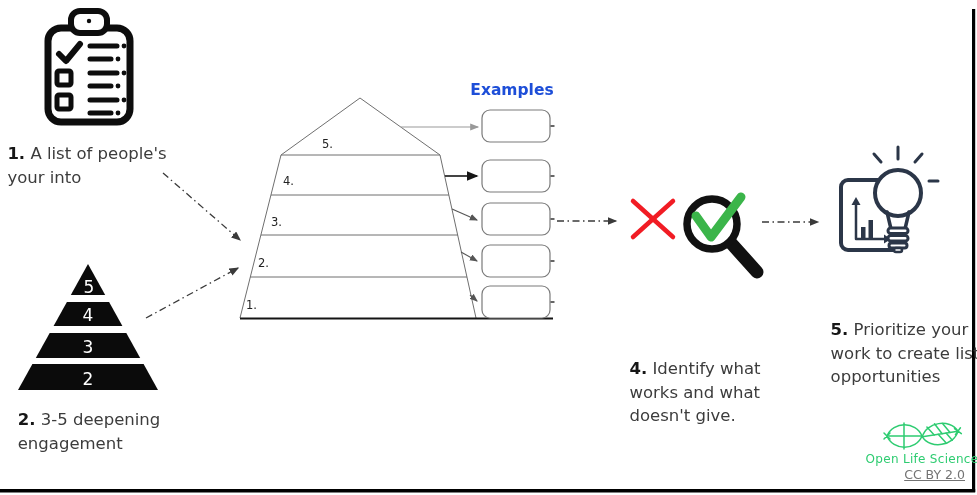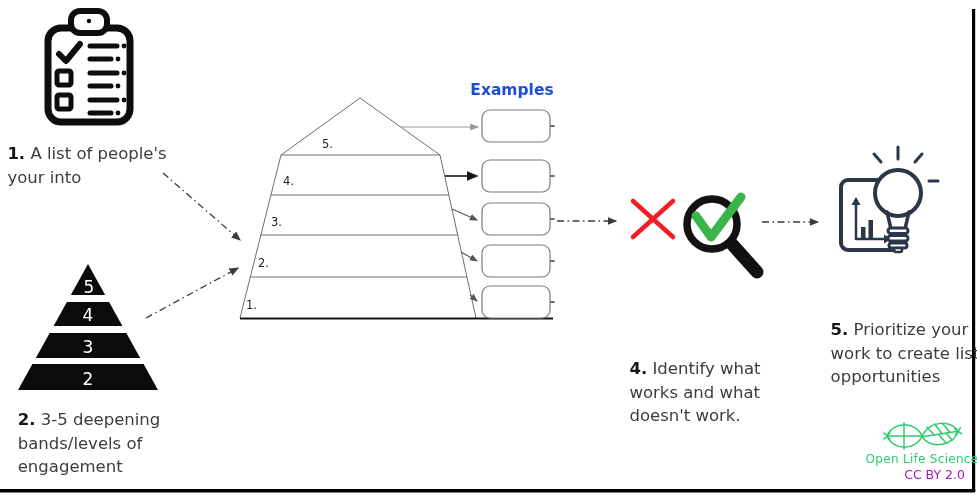--- a/index.html
+++ b/index.html
@@ -7,21 +7,21 @@
        font-family:"DejaVu Sans","Liberation Sans",sans-serif;}
   #stage{position:absolute;left:0;top:0;width:977px;height:495px;}
   svg{position:absolute;left:0;top:0;}
   .cap{position:absolute;transform:translateX(-50%);text-align:left;
        font-size:16.5px;line-height:23.5px;color:#3c3c3c;white-space:nowrap;}
   .cap b{font-weight:bold;color:#161616;}
   .heading{position:absolute;transform:translateX(-50%);font-weight:bold;
        font-size:15.5px;color:#1d4ed8;white-space:nowrap;}
   .logo-label{position:absolute;transform:translateX(-50%);font-size:12px;
        letter-spacing:.3px;color:#2ecc71;white-space:nowrap;}
-  .license{position:absolute;right:12px;top:467px;font-size:12.5px;color:#a21caf;}
+  .license{position:absolute;right:12px;top:467px;font-size:12.5px;color:#737373;text-decoration:underline;}
   svg text{font-family:"DejaVu Sans","Liberation Sans",sans-serif;}
   .bandlabel{font-size:11.5px;fill:#222;}
   .pyrnum{font-size:17px;fill:#ffffff;text-anchor:middle;}
 </style>
 </head>
 <body>
 
 <div id="stage">
 
 <svg width="977" height="495" viewBox="0 0 977 495">
@@ -161,29 +161,28 @@
   </g>
 </svg>
 
 <div class="cap" style="left:87px;top:142px;">
   <div><b>1.</b> <span>A list of people's</span></div>
   <div>your into</div>
 </div>
 
 <div class="cap" style="left:89px;top:408px;">
   <div><b>2.</b>&nbsp;<span>3-5 deepening</span></div>
-  <div>bands/levels of</div>
   <div>engagement</div>
 </div>
 
 
 <div class="cap" style="left:695px;top:318px;margin-top:39px;">
   <div><b>4.</b> <span>Identify what</span></div>
   <div>works and what</div>
-  <div>doesn't work.</div>
+  <div>doesn't give.</div>
 </div>
 
 <div class="cap" style="left:889px;top:318px;margin-left:16px;">
   <div><b>5.</b> <span>Prioritize your</span></div>
   <div>work to create list</div>
   <div>opportunities</div>
 </div>
 
 <div class="heading" style="left:512px;top:81px;">Examples</div>
 

